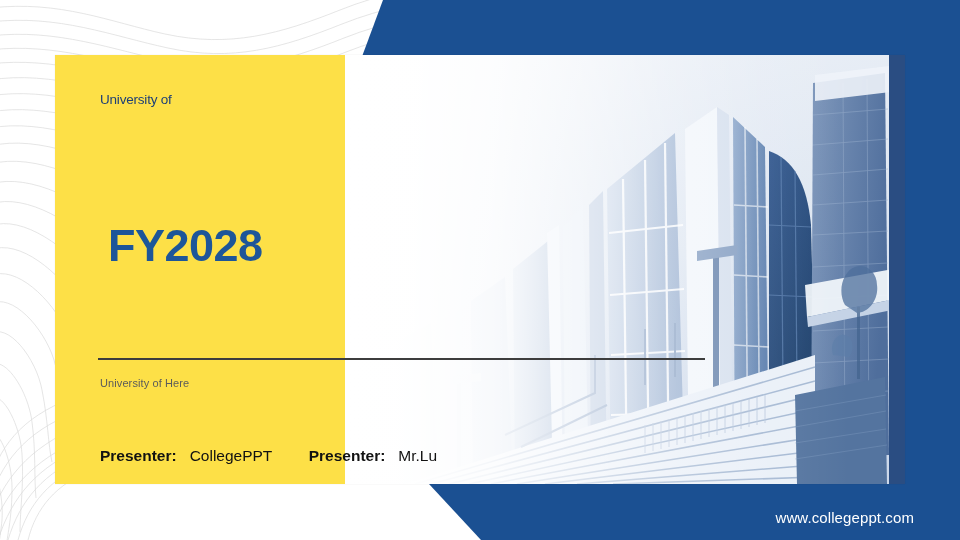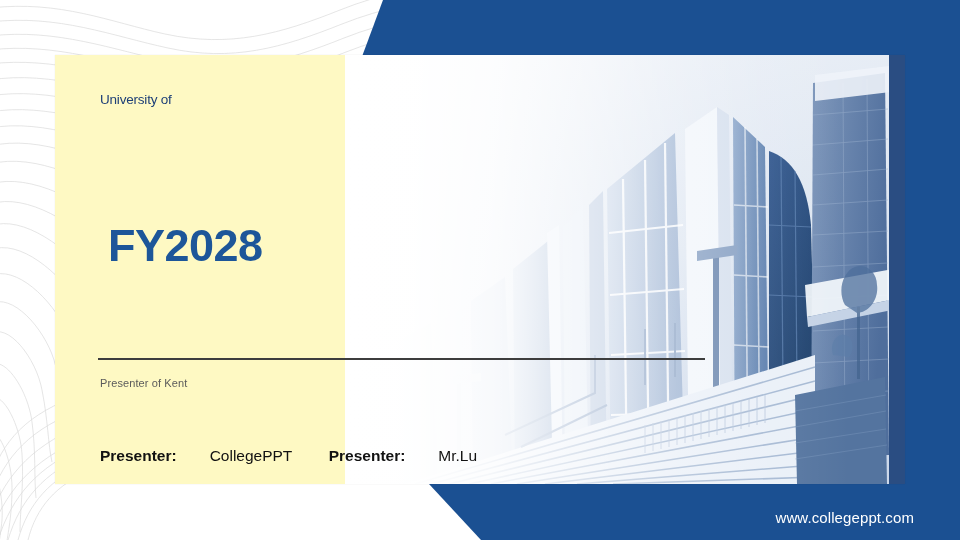--- a/index.html
+++ b/index.html
@@ -30,21 +30,21 @@
     z-index: 2;
   }
 
   
   .card {
     position: absolute;
     left: 55px;
     top: 55px;
     width: 850px;
     height: 429px;
-    background: #fef9c3;
+    background: #fde047;
     z-index: 3;
     overflow: hidden;
     box-shadow: 0 0 1px rgba(0,0,0,0.12);
     text-decoration: underline;
   }
 
   
   .card-photo {
     position: absolute;
     right: 0;
@@ -143,21 +143,21 @@
 
   .presenter-row {
     position: absolute;
     left: 45px;
     top: 392px;
     font-size: 15.5px;
     color: #121212;
     white-space: nowrap;
   }
   .presenter-row .lbl { font-weight: 700; }
-  .presenter-row .val { font-weight: 400; margin-left: 20px; }
+  .presenter-row .val { font-weight: 400; }
   .presenter-row .gap { display: inline-block; width: 28px; }
 
   
   .footer-url {
     position: absolute;
     right: 46px;
     bottom: 14px;
     z-index: 5;
     color: #ffffff;
     font-size: 15px;
@@ -380,21 +380,21 @@
 
       <div class="logo">
         <span class="logo-line1">University of</span>
       </div>
 
       <div class="fy">FY2028</div>
 
 
       <div class="divider"></div>
 
-      <div class="subtitle">Presenter of Kent</div>
+      <div class="subtitle">University of Here</div>
 
       <div class="presenter-row">
         <span class="lbl">Presenter:</span>
         <span>&nbsp;</span>
         <span class="val">CollegePPT</span>
         <span class="gap"></span>
         <span class="lbl">Presenter:</span>
         <span>&nbsp;</span>
         <span class="val">Mr.Lu</span>
       </div>

